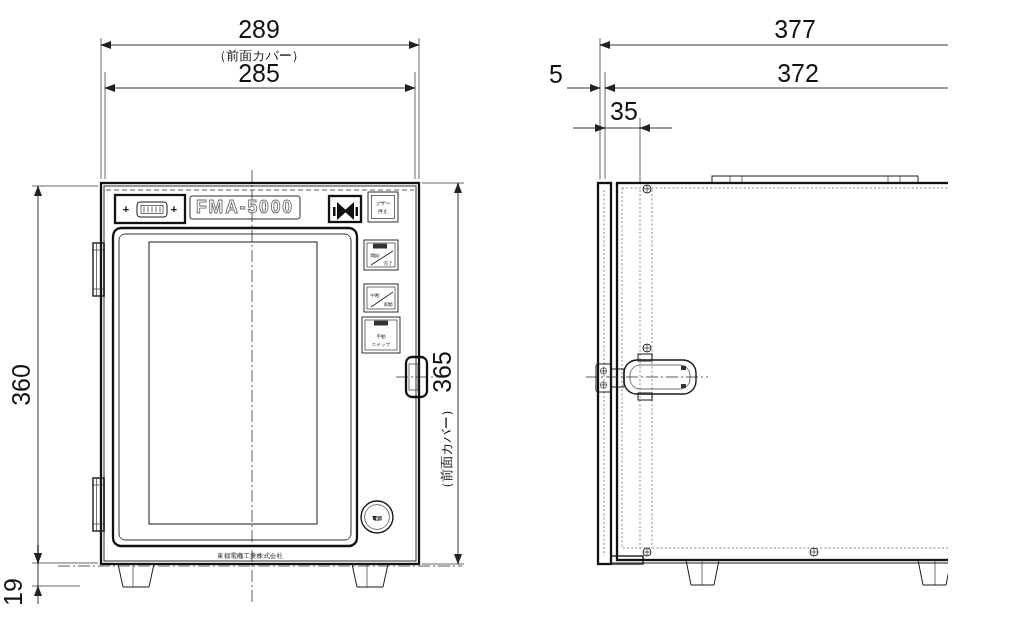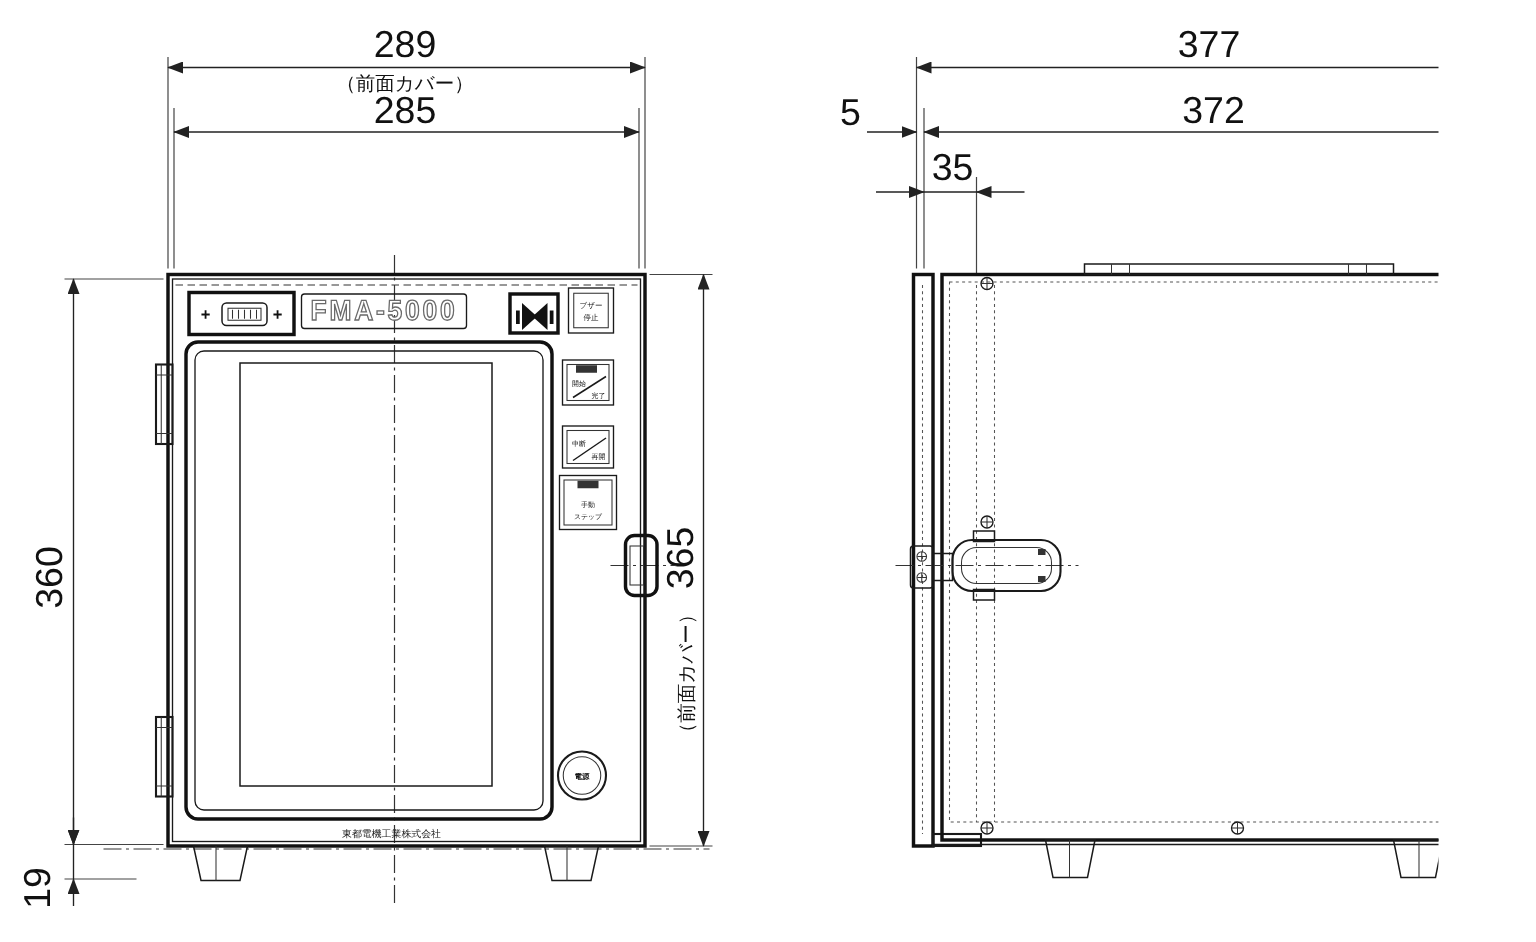--- a/index.html
+++ b/index.html
@@ -1,16 +1,16 @@
 <!DOCTYPE html>
 <html><head>
 <meta charset="utf-8">
 <style>
   html,body{margin:0;padding:0;background:#ffffff;}
-  .stage{width:948px;height:628px;position:relative;background:#fff;overflow:hidden;padding-left:11px;}
+  .stage{width:948px;height:628px;position:relative;background:#fff;overflow:hidden;}
   svg{display:block;}
   svg text{font-family:"Liberation Sans","DejaVu Sans",sans-serif;fill:#111;}
   
   .s1{stroke:#1a1a1a;stroke-width:1;fill:none;}
   .s09{stroke:#1a1a1a;stroke-width:.9;fill:none;}
   .s07{stroke:#333;stroke-width:.7;fill:none;}
   .s13{stroke:#1a1a1a;stroke-width:1.4;fill:none;}
   .s2{stroke:#111;stroke-width:2.3;fill:none;}
   .ext{stroke:#444;stroke-width:.8;fill:none;}
   .diml{stroke:#222;stroke-width:.9;fill:none;}

